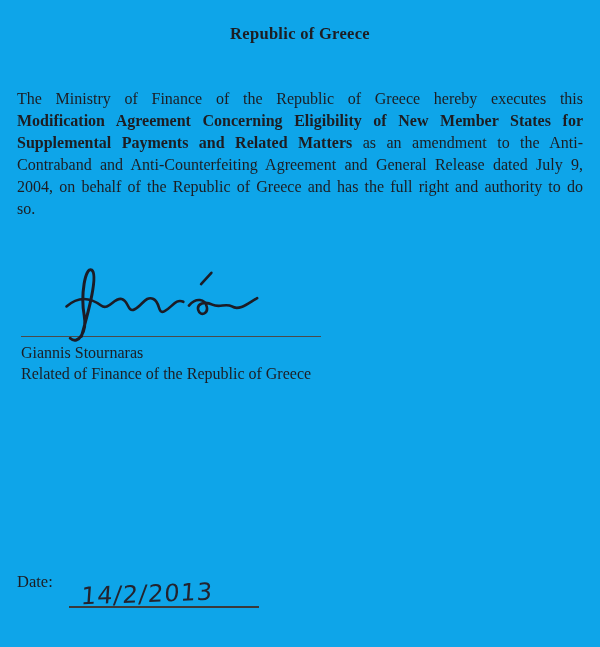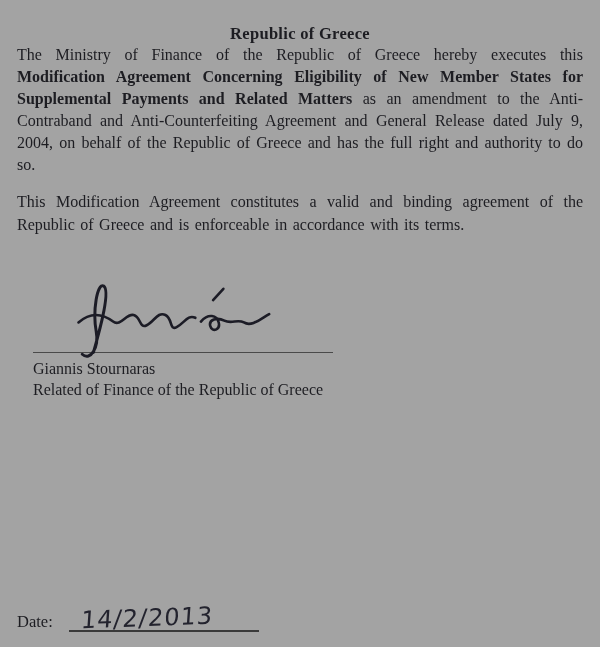--- a/index.html
+++ b/index.html
@@ -6,44 +6,45 @@
     margin: 0;
     padding: 0;
     background: #ffffff;
   }
   .page {
     position: relative;
     width: 600px;
     height: 647px;
     box-sizing: border-box;
     padding: 16px 17px 0 17px;
-    background: #a3a3a3;
+    background: #0ea5e9;
     font-family: "Liberation Serif", serif;
     color: #1d1d22;
     overflow: hidden;
   }
   .title {
     margin: 8px 0 0 0;
     font-size: 16.5px;
     font-weight: bold;
     text-align: center;
     letter-spacing: 0.3px;
   }
   .para {
     font-size: 16px;
     line-height: 1.38;
     text-align: justify;
     margin: 0 0 15px 0;
     word-spacing: 1.5px;
   }
   .para.first {
+    margin-top: 44px;
   }
   .sig-block {
     margin-top: 40px;
-    margin-left: 16px;
+    margin-left: 4px;
   }
   .signature {
     display: block;
     margin-left: 38px;
     margin-bottom: -16px;
   }
   .sig-line {
     width: 300px;
     border-bottom: 1.5px solid #4a4a4a;
     height: 0;
@@ -52,23 +53,22 @@
     margin-top: 7px;
     font-size: 16px;
   }
   .sig-title {
     margin-top: 3px;
     font-size: 16px;
   }
   .date-row {
     position: absolute;
     left: 17px;
-    top: 596px;
+    top: 572px;
     display: flex;
-    align-items: flex-end;
   }
   .date-label {
     font-size: 16.5px;
   }
   .date-field {
     position: relative;
     display: inline-block;
     width: 190px;
     height: 34px;
     margin-left: 16px;
@@ -89,21 +89,20 @@
 </head>
 <body>
 
 <div class="page">
 
   <h1 class="title">Republic of Greece</h1>
 
   <p class="para first"><span>The Ministry of Finance of the Republic of Greece hereby executes this </span><b>Modification Agreement Concerning Eligibility of New Member States for Supplemental Payments and Related Matters</b><span> as an amendment to the Anti-Contraband and Anti-Counterfeiting Agreement and General Release dated July 9, 2004, on behalf of the Republic of Greece and has the full right and authority to do so.</span></p>
 
 
-  <p class="para">This Modification Agreement constitutes a valid and binding agreement of the Republic of Greece and is enforceable in accordance with its terms.</p>
 
   <div class="sig-block">
 
     <svg class="signature" width="215" height="92" viewBox="0 0 230 95" fill="none" xmlns="http://www.w3.org/2000/svg">
       <path stroke-width="3.2" stroke-linecap="round" stroke-linejoin="round" d="M24,80 C32,52 42,14 35,9 C28,5 23,36 27,58 C30,74 21,90 12,82" stroke="#1c1c26"></path>
       <path stroke-width="2.8" stroke-linecap="round" stroke-linejoin="round" d="M8,48 C24,34 37,41 45,47 C53,53 59,38 67,40 C75,42 73,55 81,51 C89,47 93,36 101,40 C109,44 105,57 113,53 C121,49 125,39 133,43" stroke="#1c1c26"></path>
       <path stroke-width="2.8" stroke-linecap="round" stroke-linejoin="round" d="M139,47 C147,38 156,40 158,48 C160,56 151,59 149,52 C147,45 156,42 164,46 C172,50 178,44 185,48 C193,53 203,44 212,39" stroke="#1c1c26"></path>
       <path stroke-width="2.8" stroke-linecap="round" stroke-linejoin="round" d="M152,24 L163,12" stroke="#1c1c26"></path>
     </svg>
 

